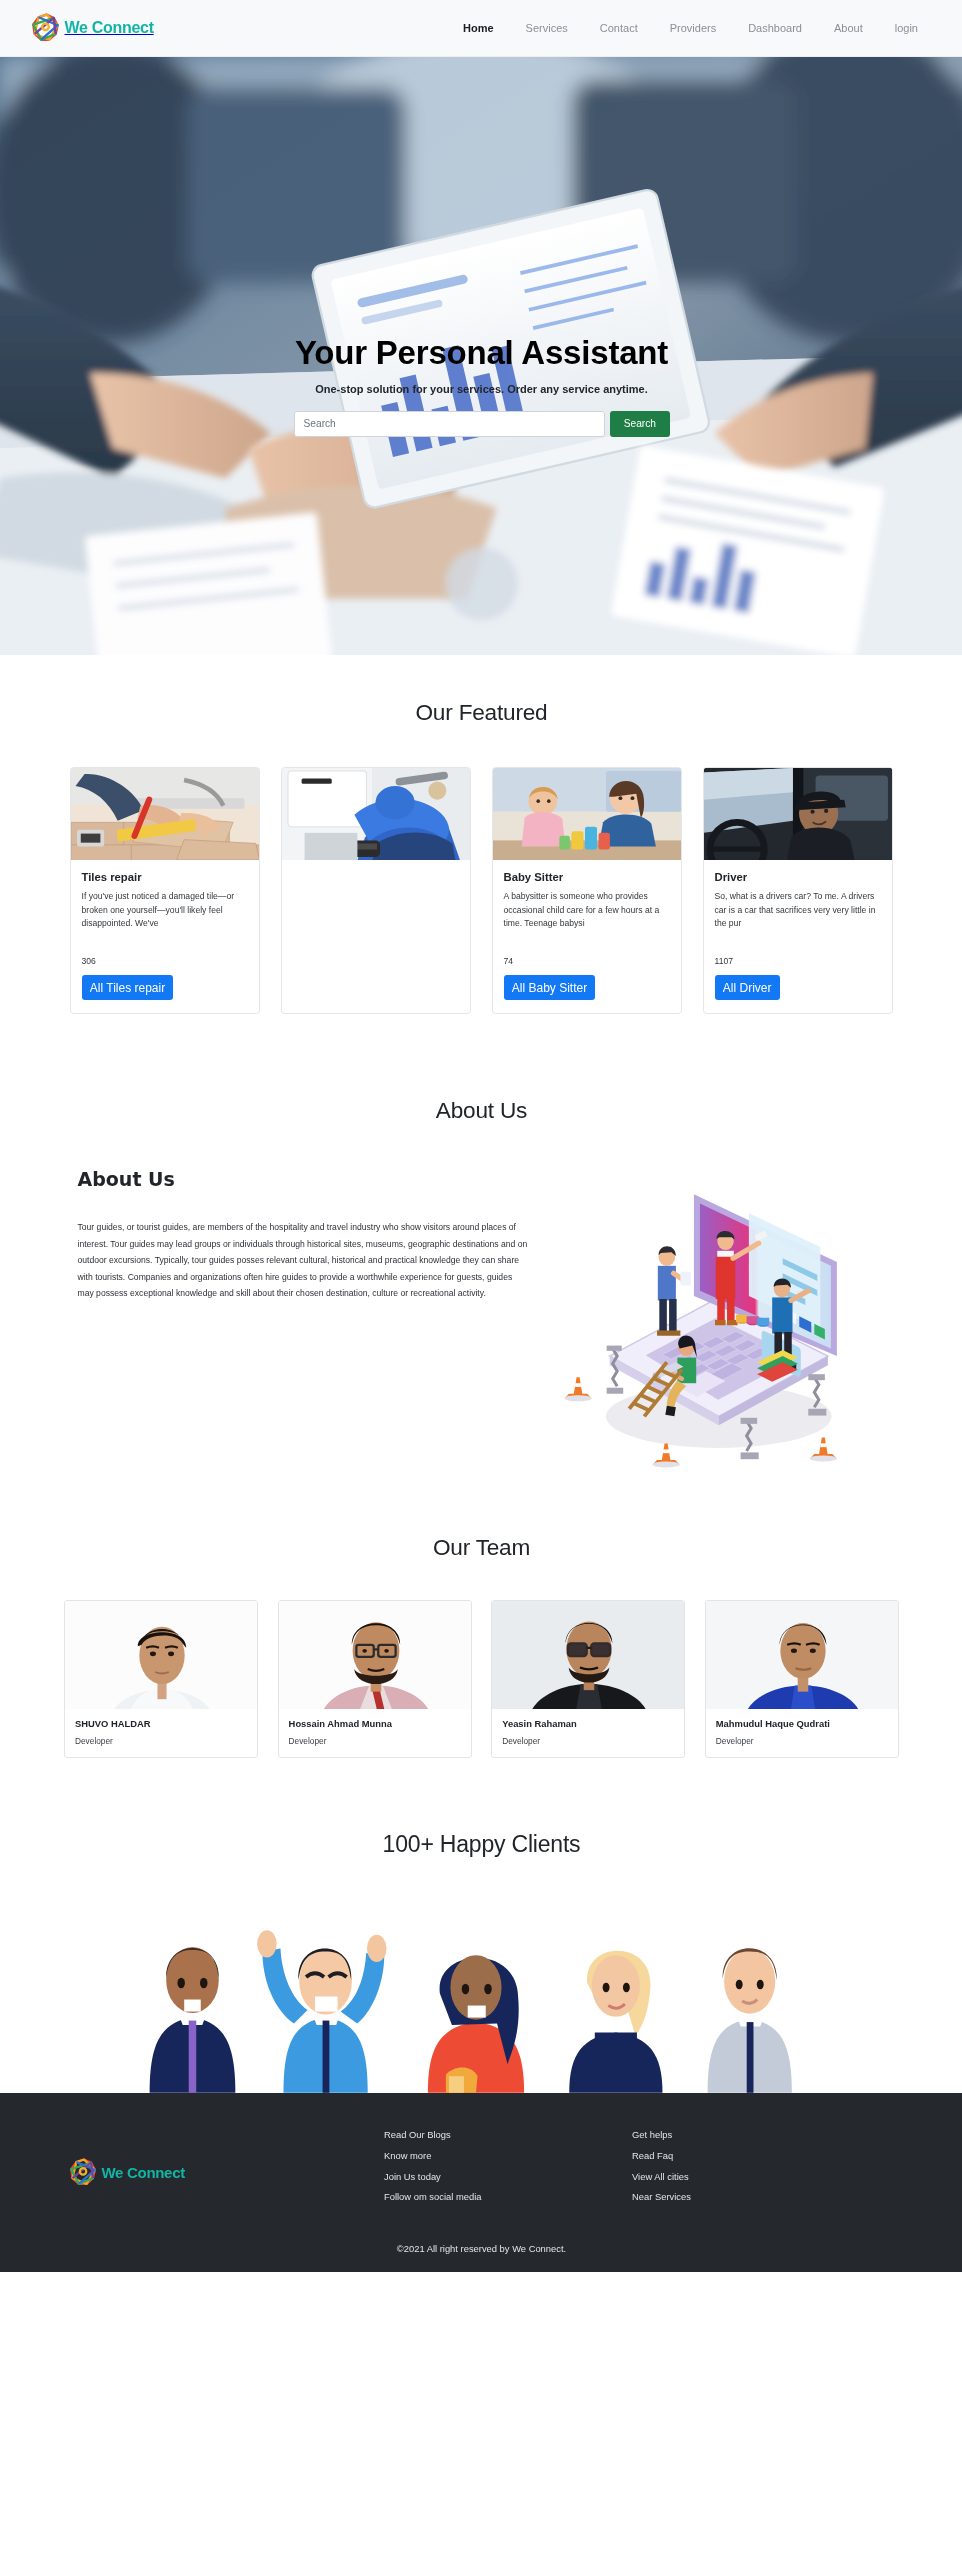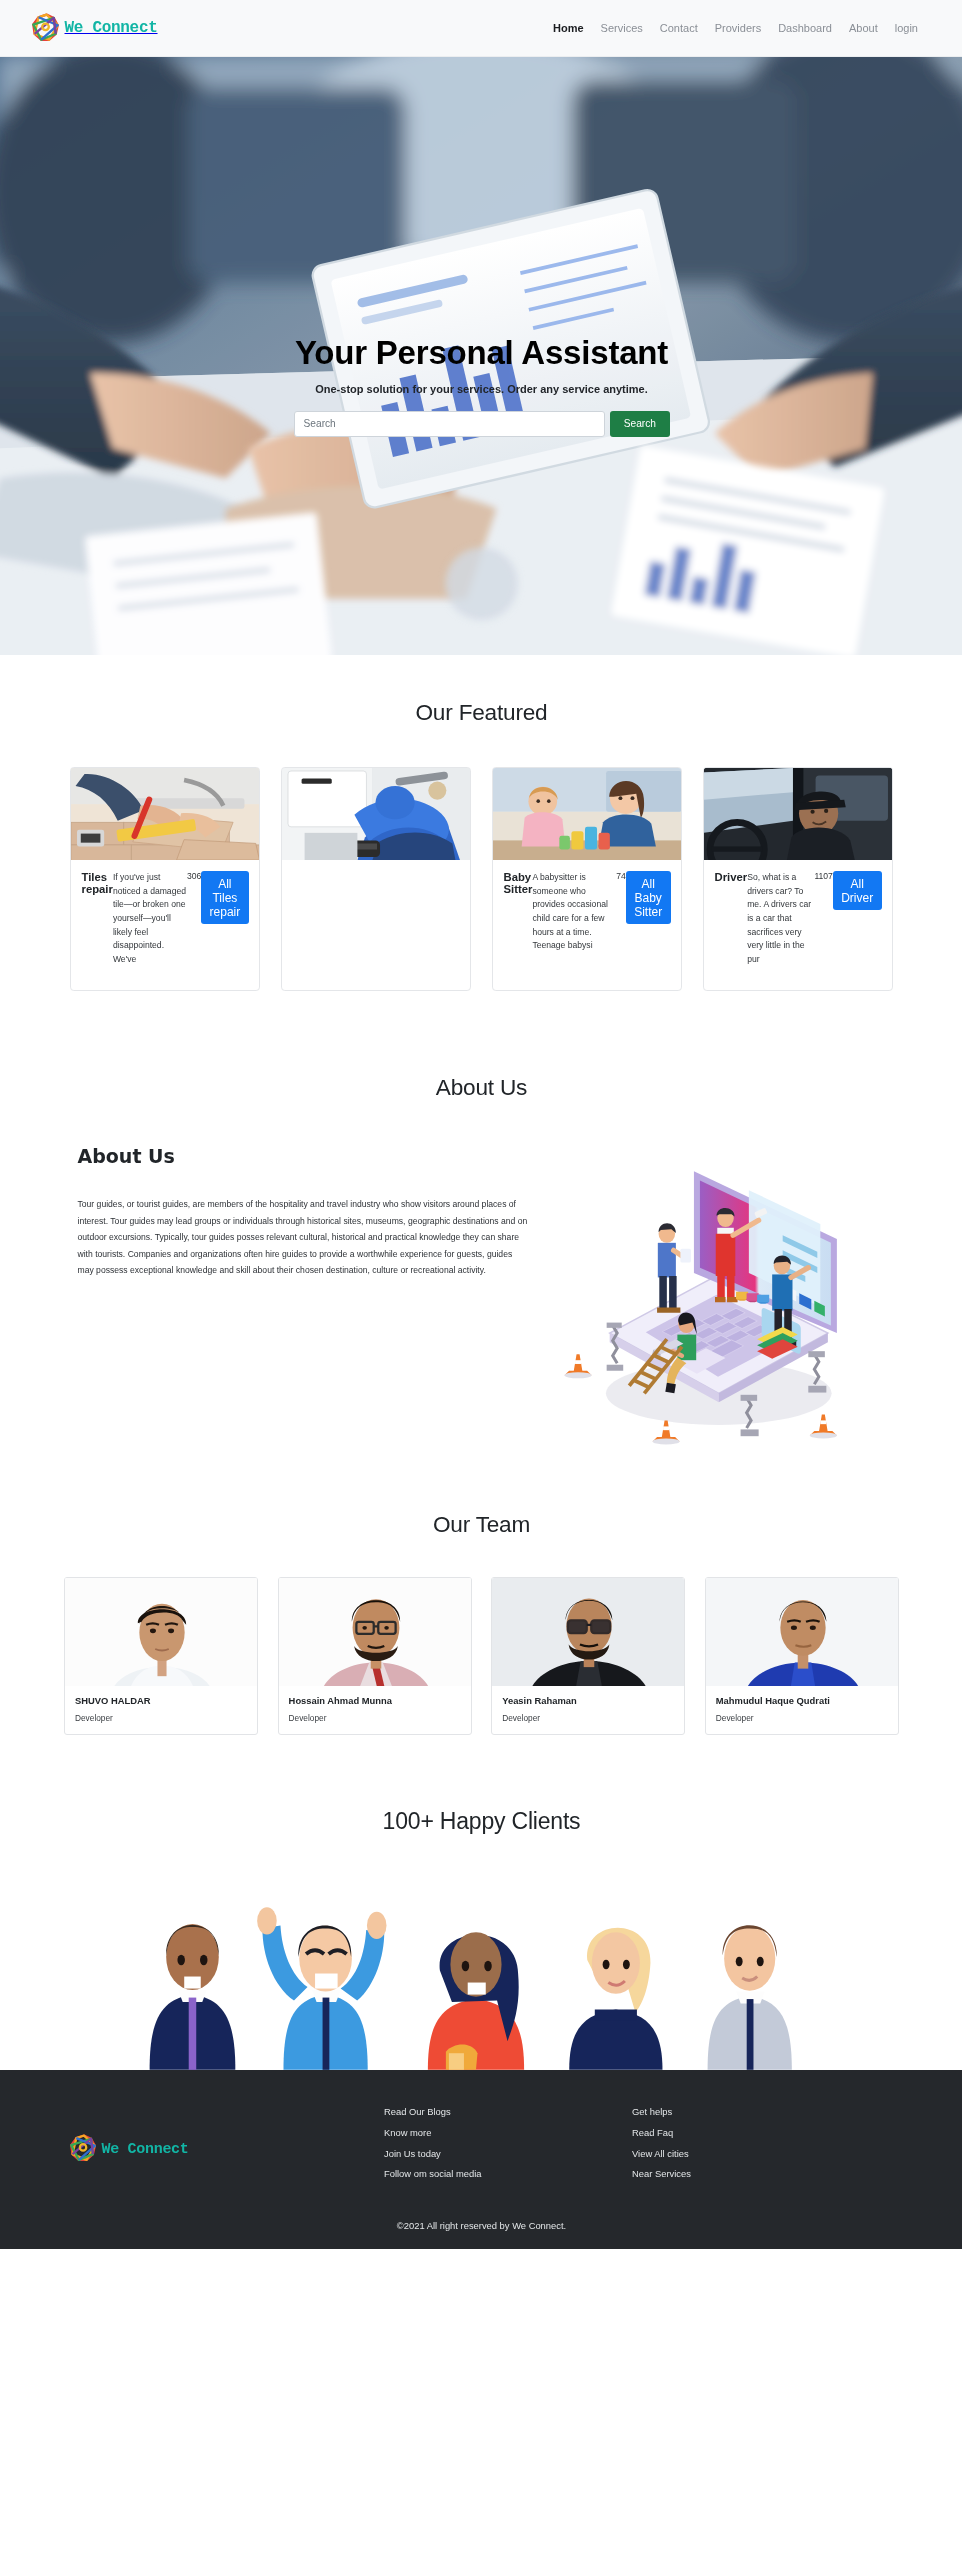--- a/index.html
+++ b/index.html
@@ -19,23 +19,23 @@
     display:flex;
     align-items:center;
     justify-content:space-between;
     padding:0 45px 0 30px;
     border-bottom:0.8px solid #eceef0;
   }
   .brand{ display:flex; align-items:center; gap:1.5px; }
   .brand-mark{ width:33px; height:33px; flex:0 0 33px; }
   .brand-text{
     font-size:16px; font-weight:bold; color:#12b5a5;
-    letter-spacing:-0.3px; font-family:Liberation Mono, monospace;
-  }
-  .nav-links{ display:flex; align-items:center; gap:17px; }
+    letter-spacing:-0.3px; font-family:Liberation Sans, sans-serif;
+  }
+  .nav-links{ display:flex; align-items:center; gap:32px; }
   .nav-link{
     font-size:11px; color:#8a8f96; text-decoration:none; white-space:nowrap;
   }
   .nav-link.active{ color:#1b1d20; font-weight:bold; }
 
   
   .hero{
     position:relative;
     height:598px;
     overflow:hidden;
@@ -77,21 +77,21 @@
 
   
   .featured{ padding:45px 0 45px; background:#fff; }
   .featured .section-title{ margin-bottom:41px; }
   .card-row{ display:flex; gap:21px; justify-content:center; }
   .card{
     width:190px; background:#fff; border:0.8px solid #e4e6e9; border-radius:3.8px;
     overflow:hidden; display:flex; flex-direction:column;
   }
   .card-img{ width:100%; height:92px; position:relative; overflow:hidden; }
-  .card-body{ padding:11.3px 10.5px 13.5px; display:flex; }
+  .card-body{ padding:11.3px 10.5px 13.5px; display:flex; flex-direction:column; }
   .card-title{ font-size:11.3px; font-weight:bold; color:#212529; margin-bottom:6.8px; }
   .card-desc{
     font-size:8.6px; line-height:1.58; color:#33373b; margin-bottom:10.5px;
     min-height:55px;
   }
   .card-count{ font-size:8.6px; color:#33373b; margin-bottom:9.8px; }
   .btn-all{
     align-self:flex-start; background:#1278f3; color:#fff; border:none;
     border-radius:3px; font-size:12px; padding:5.3px 8.3px; cursor:pointer;
     font-family:"Liberation Sans", sans-serif;

